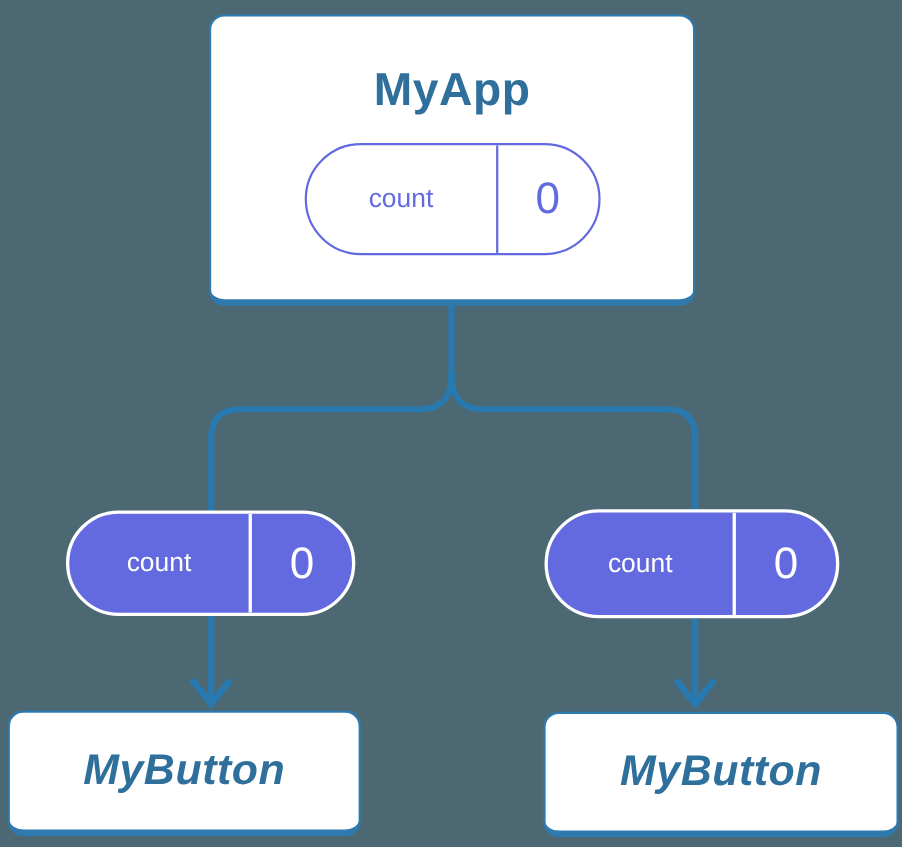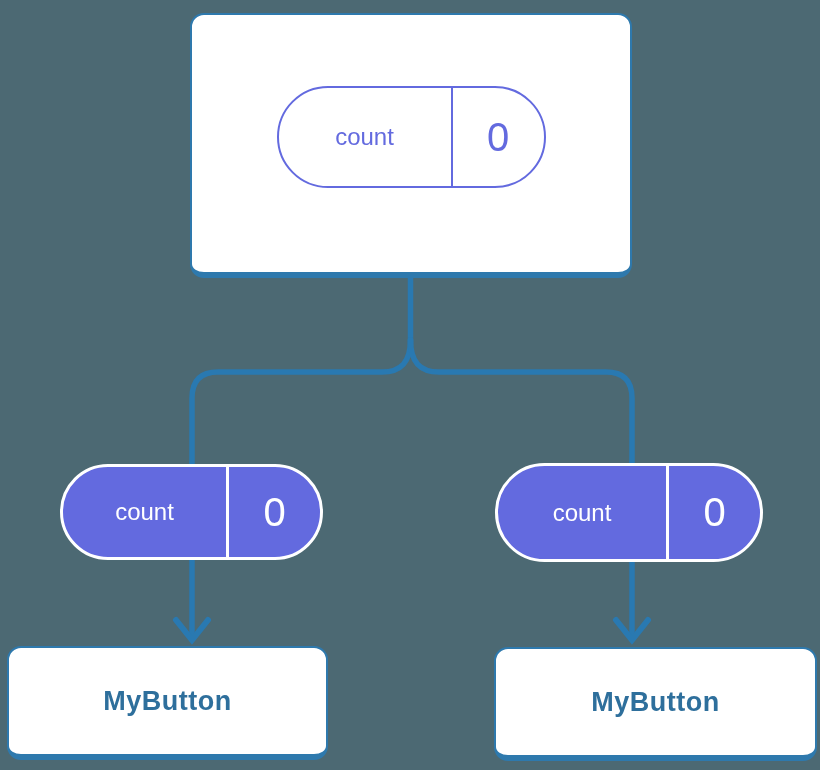--- a/index.html
+++ b/index.html
@@ -41,21 +41,22 @@
     color:#2E6F9C;
     font-size:42px;
     font-weight:700;
     line-height:44px;
     letter-spacing:0.5px;
   }
   .node-leaf{
     justify-content:center;
   }
   .node-leaf .node-title{
-    font-size:27px;
+    font-size:39px;
+    font-style:italic;
   }
   .node-leaf-left{ left:7px;  top:646px; width:321px; height:114px; }
   .node-leaf-right{ left:494px; top:647px; width:323px; height:114px; }
 
   .pill{
     position:absolute;
     display:flex;
     align-items:stretch;
     box-sizing:border-box;
     z-index:2;
@@ -108,20 +109,21 @@
     <path d="M410.5 276 L410.5 346" stroke="#2979B1" stroke-width="5.5" stroke-linecap="round"></path>
     <path d="M410.5 340 C410.5 362 401 372 382 372 L218 372 Q192 372 192 398 L192 468" stroke="#2979B1" stroke-width="5.5" stroke-linecap="round"></path>
     <path d="M410.5 340 C410.5 362 420 372 439 372 L606 372 Q632 372 632 398 L632 468" stroke="#2979B1" stroke-width="5.5" stroke-linecap="round"></path>
     <path d="M192 556 L192 634" stroke="#2979B1" stroke-width="5.5" stroke-linecap="round"></path>
     <path d="M176 620 L192 640 L208 620" stroke="#2979B1" stroke-width="6" stroke-linecap="round" stroke-linejoin="miter"></path>
     <path d="M632 556 L632 634" stroke="#2979B1" stroke-width="5.5" stroke-linecap="round"></path>
     <path d="M616 620 L632 640 L648 620" stroke="#2979B1" stroke-width="6" stroke-linecap="round" stroke-linejoin="miter"></path>
   </svg>
 
   <div class="node node-root">
+    <div class="node-title">MyApp</div>
     <div class="pill pill-root">
       <span class="pill-name">count</span>
       <span class="pill-value">0</span>
     </div>
   </div>
 
   <div class="pill pill-filled pill-left">
     <span class="pill-name">count</span>
     <span class="pill-value">0</span>
   </div>

